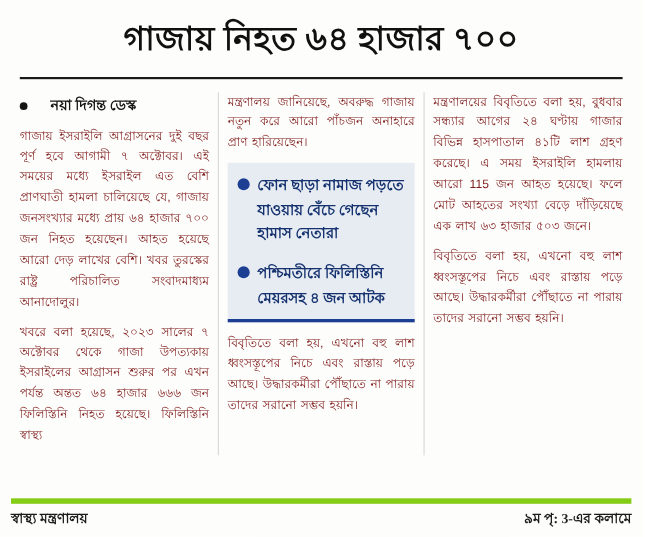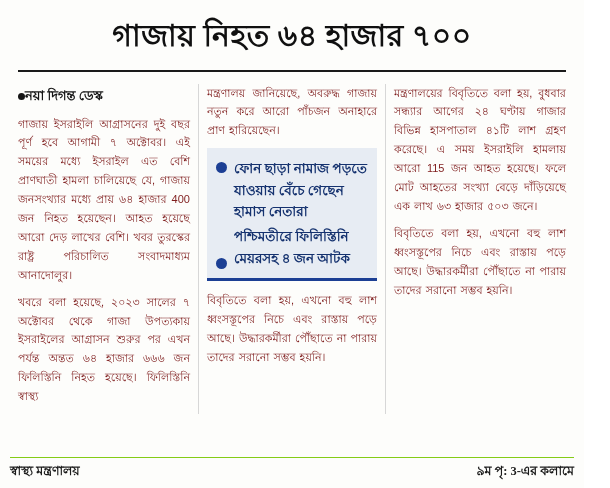--- a/index.html
+++ b/index.html
@@ -54,21 +54,21 @@
     border-right: 1px solid #d7d7d7;
   }
   .byline {
     font-family: "Liberation Serif", serif;
     font-size: 13px;
     font-weight: bold;
     color: #151515;
     margin: 2px 0 8px 0;
     display: flex;
     align-items: center;
-    gap: 0;
+    gap: 21px;
   }
   .bullet-dot {
     display: inline-block;
     width: 7px;
     height: 7px;
     border-radius: 50%;
     background: #151515;
     flex: 0 0 auto;
   }
   .body-text {
@@ -87,25 +87,24 @@
     background: #e7ecf3;
     border-bottom: 3px solid #1c3f94;
     padding: 10px 9px 9px 9px;
     margin: 6px 0 10px 0;
     box-sizing: border-box;
   }
   .hl-item {
     display: flex;
     gap: 7px;
     align-items: flex-start;
-    margin-bottom: 3px;
+    margin-bottom: 15px;
   }
   .hl-item:last-child {
     margin-bottom: 0;
-    align-items: flex-end;
   }
   .hl-dot {
     width: 11px;
     height: 11px;
     border-radius: 50%;
     background: #1c3f94;
     flex: 0 0 auto;
     margin-top: 4px;
   }
   .hl-text {
@@ -116,21 +115,21 @@
     font-weight: bold;
   }
   .footer-row {
     display: flex;
     justify-content: space-between;
     align-items: center;
     font-family: "Liberation Serif", serif;
     font-size: 12.5px;
     color: #1b1b1b;
     padding-top: 4px;
-    border-top: 1px solid #84cc16;
+    border-top: 5px solid #84cc16;
     margin-top: 4px;
   }
   .footer-source {
     font-weight: bold;
   }
   .footer-jump {
     font-weight: bold;
   }
 </style>
 </head>
@@ -144,21 +143,21 @@
   </div>
 
   <div class="columns">
 
     <div class="col left">
       <div class="byline">
         <span class="bullet-dot"></span>
         <span>নয়া দিগন্ত ডেস্ক</span>
       </div>
       <div class="body-text">
-        <p>গাজায় ইসরাইলি আগ্রাসনের দুই বছর পূর্ণ হবে আগামী ৭ অক্টোবর। এই সময়ের মধ্যে ইসরাইল এত বেশি প্রাণঘাতী হামলা চালিয়েছে যে, গাজায় জনসংখ্যার মধ্যে প্রায় ৬৪ হাজার 400 জন নিহত হয়েছেন। আহত হয়েছে আরো দেড় লাখের বেশি। খবর তুরস্কের রাষ্ট্র পরিচালিত সংবাদমাধ্যম আনাদোলুর।</p>
+        <p>গাজায় ইসরাইলি আগ্রাসনের দুই বছর পূর্ণ হবে আগামী ৭ অক্টোবর। এই সময়ের মধ্যে ইসরাইল এত বেশি প্রাণঘাতী হামলা চালিয়েছে যে, গাজায় জনসংখ্যার মধ্যে প্রায় ৬৪ হাজার ৭০০ জন নিহত হয়েছেন। আহত হয়েছে আরো দেড় লাখের বেশি। খবর তুরস্কের রাষ্ট্র পরিচালিত সংবাদমাধ্যম আনাদোলুর।</p>
         <p>খবরে বলা হয়েছে, ২০২৩ সালের ৭ অক্টোবর থেকে গাজা উপত্যকায় ইসরাইলের আগ্রাসন শুরুর পর এখন পর্যন্ত অন্তত ৬৪ হাজার ৬৬৬ জন ফিলিস্তিনি নিহত হয়েছে। ফিলিস্তিনি স্বাস্থ্য</p>
       </div>
     </div>
 
     <div class="col mid">
       <div class="body-text">
         <p>মন্ত্রণালয় জানিয়েছে, অবরুদ্ধ গাজায় নতুন করে আরো পাঁচজন অনাহারে প্রাণ হারিয়েছেন।</p>
       </div>
       <div class="highlight-box">
         <div class="hl-item">

